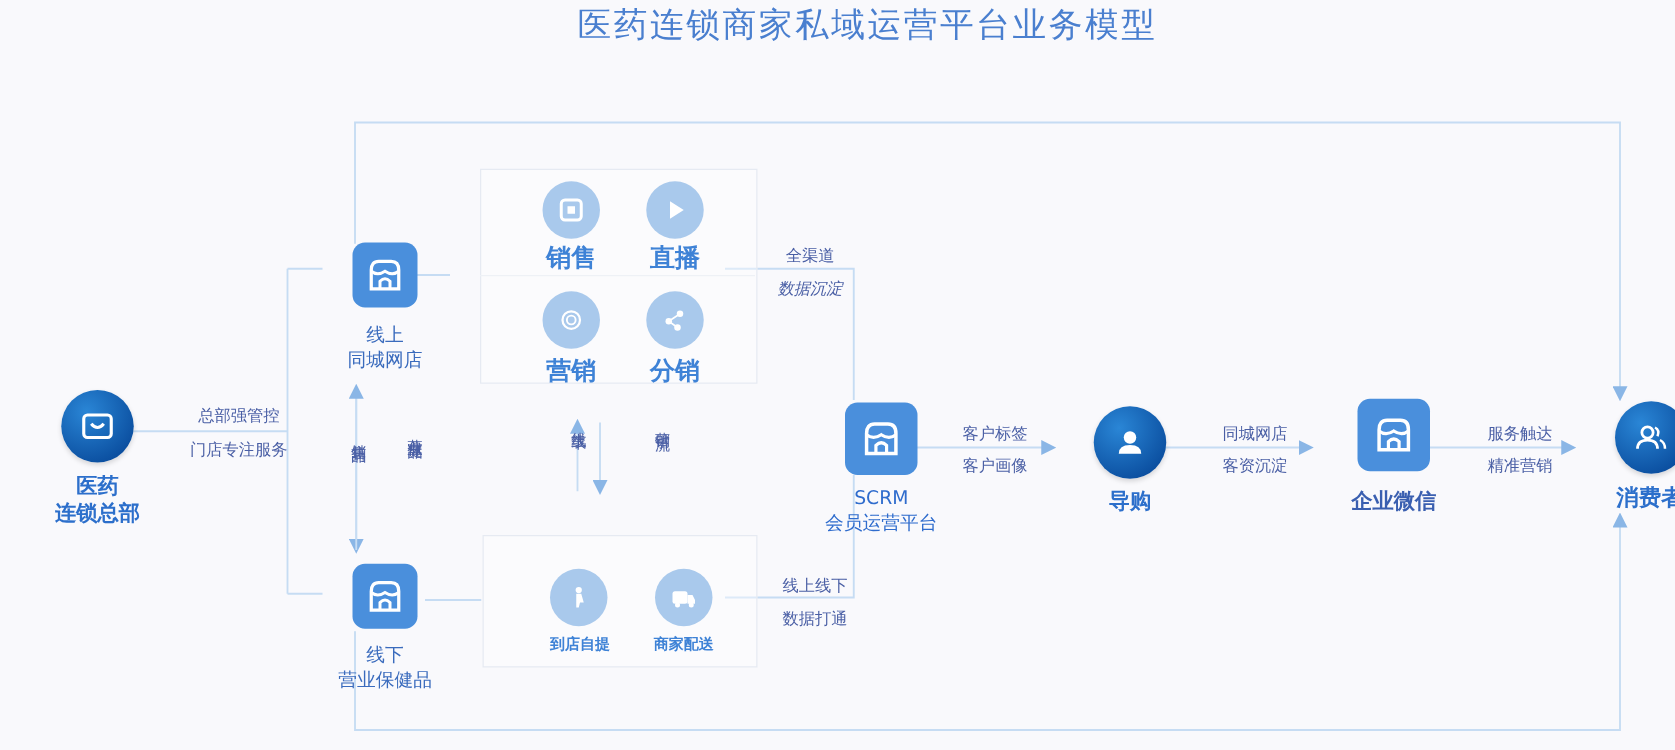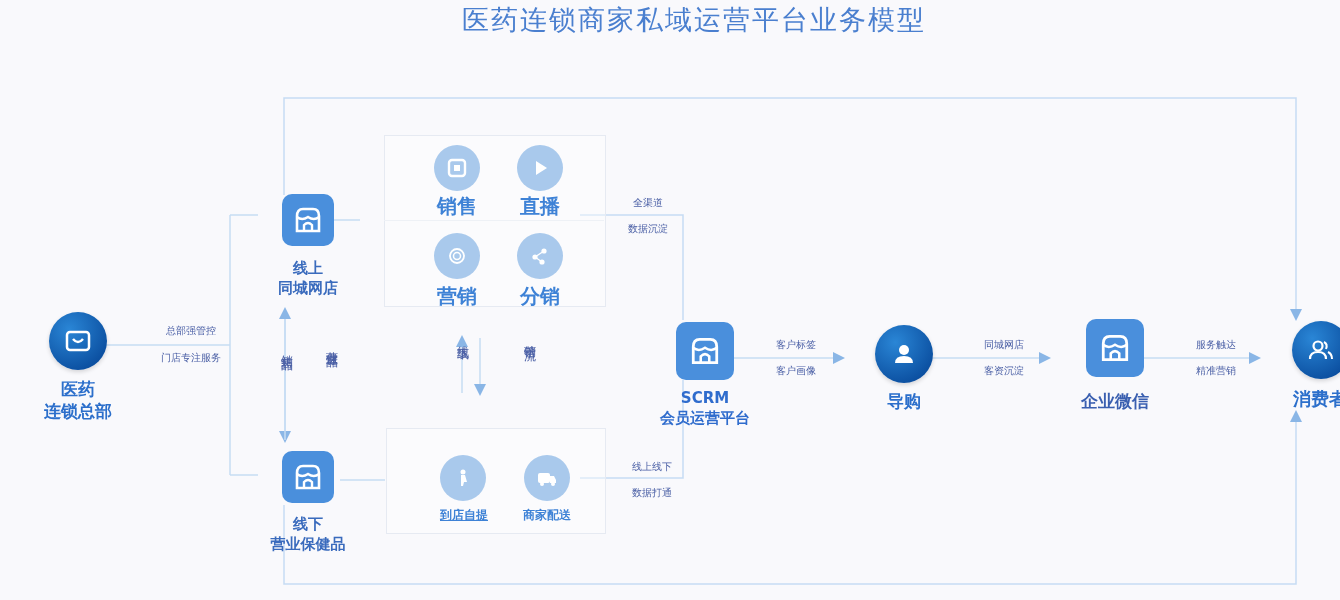--- a/index.html
+++ b/index.html
@@ -5,23 +5,23 @@
   html, body { margin:0; padding:0; }
   body { width:1340px; height:600px; background:#f9f9fc; position:relative; overflow:hidden;
          font-family:"DejaVu Sans","Liberation Sans",sans-serif; }
   .abs { position:absolute;margin-left:24px; }
   .title { left:0; width:1340px; top:2px; text-align:center; font-size:27px; color:#4a7fcf; letter-spacing:2px; }
   svg.lines { position:absolute; left:0; top:0; }
   .circ-dark { border-radius:50%; background:radial-gradient(circle at 35% 30%, #2a86d6, #0a4d9e 80%); box-shadow:0 2px 4px rgba(0,0,0,.15); display:flex; align-items:center; justify-content:center; }
   .sq { border-radius:10px; background:#4a8fdc; display:flex; align-items:center; justify-content:center; }
   .circ-light { border-radius:50%; background:#a9c9ec; display:flex; align-items:center; justify-content:center; }
   .lbl-big { font-size:17px; font-weight:bold; color:#2c6fcb; text-align:center; line-height:22px; }
-  .lbl-node { font-size:15px; font-weight:bold; color:#3a6bbd; text-align:center; line-height:20px; }
+  .lbl-node { font-size:15px; font-weight:normal; color:#3a6bbd; text-align:center; line-height:20px; }
   .lbl-svc { font-size:20px; font-weight:bold; color:#3e82d6; text-align:center; }
-  .lbl-small { font-size:10px; color:#4a5fa5; text-align:center; white-space:nowrap; }
+  .lbl-small { font-size:13px; color:#4a5fa5; text-align:center; white-space:nowrap; }
   .vtext { font-size:12px; color:#4a5fa5; writing-mode:vertical-rl; text-orientation:upright; letter-spacing:1px; }
   .box { border:1px solid #e6eaf2; background:rgba(255,255,255,.4); }
 </style>
 </head>
 <body>
 
 <div class="abs title">医药连锁商家私域运营平台业务模型</div>
 
 <svg class="lines" width="1340" height="600">
   <defs>
@@ -141,34 +141,34 @@
 <div class="abs vtext" style="left:497px;top:336px;">营销引流</div>
 
 <div class="abs box" style="left:362px;top:428px;width:218px;height:104px;"></div>
 
 <div class="abs circ-light" style="left:416px;top:455px;width:46px;height:46px;">
   <svg width="22" height="22" viewBox="0 0 22 22">
     <circle cx="11" cy="5" r="2.5" fill="#fff"></circle>
     <path d="M9 8 L13 8 L15 15 L12 15 L11 19 L9 19 L9 12 Z" fill="#fff"></path>
   </svg>
 </div>
-<div class="abs lbl-svc" style="left:400px;top:507px;width:80px;font-size:12px;text-decoration:underline;">到店自提</div>
+<div class="abs lbl-svc" style="left:400px;top:507px;width:80px;font-size:12px;">到店自提</div>
 
 <div class="abs circ-light" style="left:500px;top:455px;width:46px;height:46px;">
   <svg width="24" height="22" viewBox="0 0 24 22">
     <rect x="3" y="6" width="12" height="10" rx="2" fill="#fff"></rect>
     <path d="M15 9 L19 9 L21 13 L21 16 L15 16 Z" fill="#fff"></path>
     <circle cx="7" cy="17" r="2" fill="#fff"></circle>
     <circle cx="18" cy="17" r="2" fill="#fff"></circle>
   </svg>
 </div>
 <div class="abs lbl-svc" style="left:483px;top:507px;width:80px;font-size:12px;">商家配送</div>
 
 <div class="abs lbl-small" style="left:584px;top:196px;width:80px;">全渠道</div>
-<div class="abs lbl-small" style="left:584px;top:222px;width:80px;">数据沉淀</div>
+<div class="abs lbl-small" style="left:584px;top:222px;width:80px;font-style:italic;">数据沉淀</div>
 
 <div class="abs lbl-small" style="left:588px;top:460px;width:80px;">线上线下</div>
 <div class="abs lbl-small" style="left:588px;top:486px;width:80px;">数据打通</div>
 
 <div class="abs sq" style="left:652px;top:322px;width:58px;height:58px;">
   <svg width="32" height="30" viewBox="0 0 30 28">
     <path d="M4 10 Q4 3 10 3 L20 3 Q26 3 26 10 L26 25 L4 25 Z" fill="none" stroke="#fff" stroke-width="2.6"></path>
     <path d="M4 11 Q9 15 15 11 Q21 15 26 11" fill="none" stroke="#fff" stroke-width="2.4"></path>
     <path d="M11 25 L11 19 Q15 15 19 19 L19 25" fill="none" stroke="#fff" stroke-width="2.4"></path>
   </svg>

